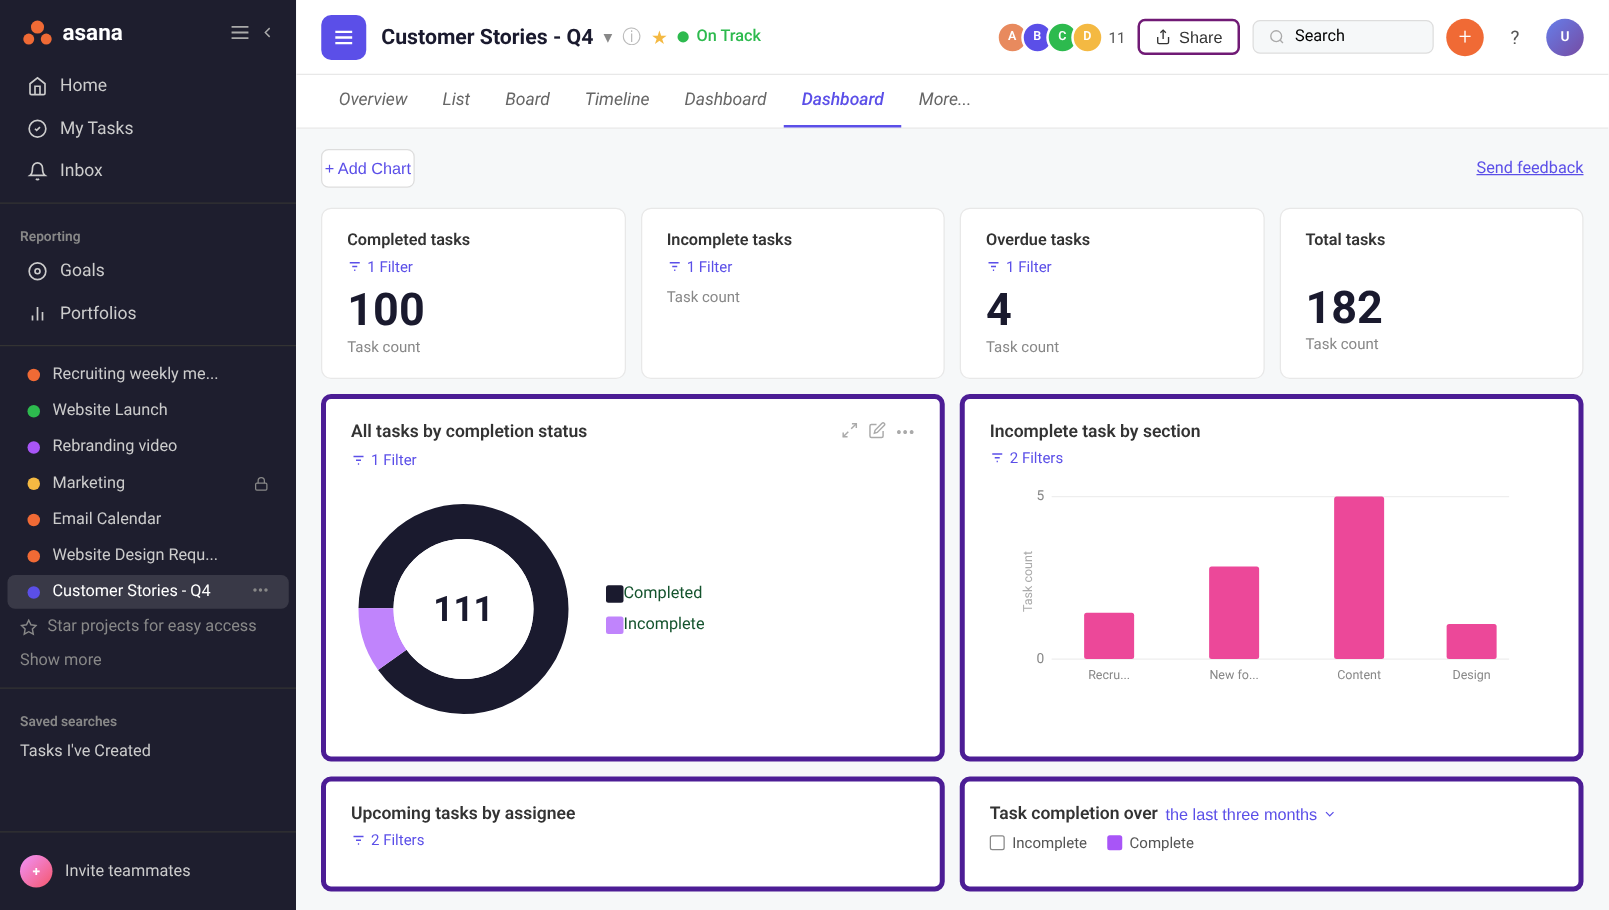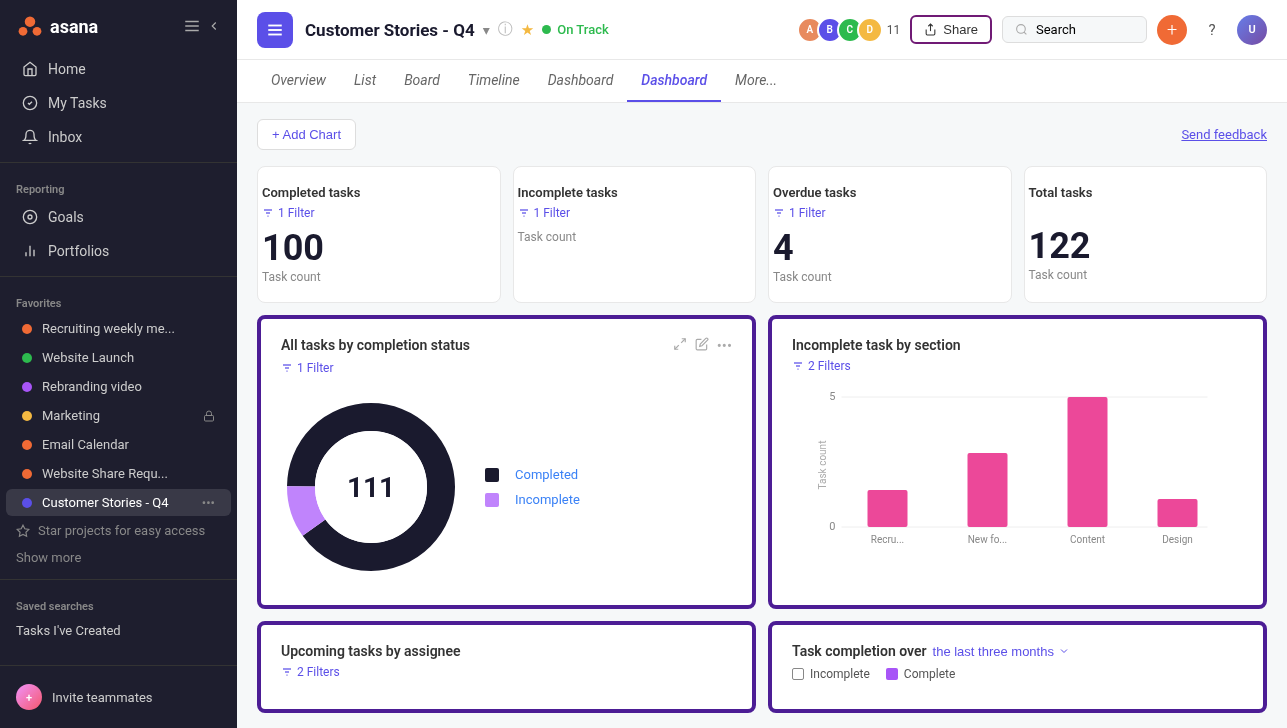--- a/index.html
+++ b/index.html
@@ -320,21 +320,21 @@
       justify-content: space-between;
       margin-bottom: 16px;
     }
     .add-chart-btn {
       display: flex;
       align-items: center;
       gap: 6px;
       background: white;
       border: 1px solid #ddd;
       border-radius: 6px;
-      padding: 7px 14px;
+      padding: 7px 2px;
       font-size: 13px;
       color: #5b4fe8;
       cursor: pointer;
       font-weight: 500;
     }
     .send-feedback-link {
       font-size: 13px;
       color: #5b4fe8;
       cursor: pointer;
       text-decoration: underline;
@@ -343,21 +343,21 @@
     
     .stat-cards-row {
       display: grid;
       grid-template-columns: repeat(4, 1fr);
       gap: 12px;
       margin-bottom: 12px;
     }
     .stat-card {
       background: white;
       border-radius: 8px;
-      padding: 18px 4px;
+      padding: 18px 20px;
       border: 1px solid #e8e8e8;
     }
     .stat-card-title {
       font-size: 13px;
       font-weight: 600;
       color: #333;
       margin-bottom: 6px;
     }
     .stat-card-filter {
       display: flex;
@@ -444,23 +444,23 @@
       color: #1a1a2e;
     }
     .donut-legend {
       display: flex;
       flex-direction: column;
       gap: 10px;
     }
     .legend-item {
       display: flex;
       align-items: center;
-      gap: 16px;
-      font-size: 13px;
-      color: #3b82f6;
+      gap: 0;
+      font-size: 13px;
+      color: #14532d;
     }
     .legend-dot {
       width: 14px;
       height: 14px;
       border-radius: 2px;
       flex-shrink: 0;
     }
 
     
     .bar-chart-area {
@@ -571,21 +571,20 @@
     <svg width="16" height="16" viewBox="0 0 24 24" fill="none" stroke="currentColor" stroke-width="2">
         <line x1="18" y1="20" x2="18" y2="10"></line>
         <line x1="12" y1="20" x2="12" y2="4"></line>
         <line x1="6" y1="20" x2="6" y2="14"></line>
       </svg>
     <span>Portfolios</span>
   </div>
 
   <hr class="sidebar-divider">
 
-  <div class="sidebar-section-title">Favorites</div>
 
   <div class="favorite-item">
     <span class="favorite-dot" style="background:#f06a35"></span>
     <span class="favorite-item-text">Recruiting weekly me...</span>
   </div>
   <div class="favorite-item">
     <span class="favorite-dot" style="background:#2dba4e"></span>
     <span class="favorite-item-text">Website Launch</span>
   </div>
   <div class="favorite-item">
@@ -599,21 +598,21 @@
         <rect x="3" y="11" width="18" height="11" rx="2" ry="2"></rect>
         <path d="M7 11V7a5 5 0 0 1 10 0v4"></path>
       </svg>
   </div>
   <div class="favorite-item">
     <span class="favorite-dot" style="background:#f06a35"></span>
     <span class="favorite-item-text">Email Calendar</span>
   </div>
   <div class="favorite-item">
     <span class="favorite-dot" style="background:#f06a35"></span>
-    <span class="favorite-item-text">Website Share Requ...</span>
+    <span class="favorite-item-text">Website Design Requ...</span>
   </div>
   <div class="favorite-item active">
     <span class="favorite-dot" style="background:#5b4fe8"></span>
     <span class="favorite-item-text">Customer Stories - Q4</span>
     <span style="color:#888; font-size:13px;">•••</span>
   </div>
 
   <div class="sidebar-star-item">
     <svg width="14" height="14" viewBox="0 0 24 24" fill="none" stroke="#888" stroke-width="2">
         <polygon points="12 2 15.09 8.26 22 9.27 17 14.14 18.18 21.02 12 17.77 5.82 21.02 7 14.14 2 9.27 8.91 8.26 12 2"></polygon>
@@ -735,21 +734,21 @@
               <line x1="11" y1="18" x2="13" y2="18"></line>
             </svg>
           <span>1 Filter</span>
         </div>
         <div class="stat-card-value">4</div>
         <div class="stat-card-label">Task count</div>
       </div>
       <div class="stat-card">
         <div class="stat-card-title">Total tasks</div>
         <div style="height:22px;"></div>
-        <div class="stat-card-value">122</div>
+        <div class="stat-card-value">182</div>
         <div class="stat-card-label">Task count</div>
       </div>
     </div>
 
     <div class="charts-row">
 
       <div class="chart-card">
         <div class="chart-card-header">
           <span class="chart-card-title">All tasks by completion status</span>
           <div class="chart-card-actions">

